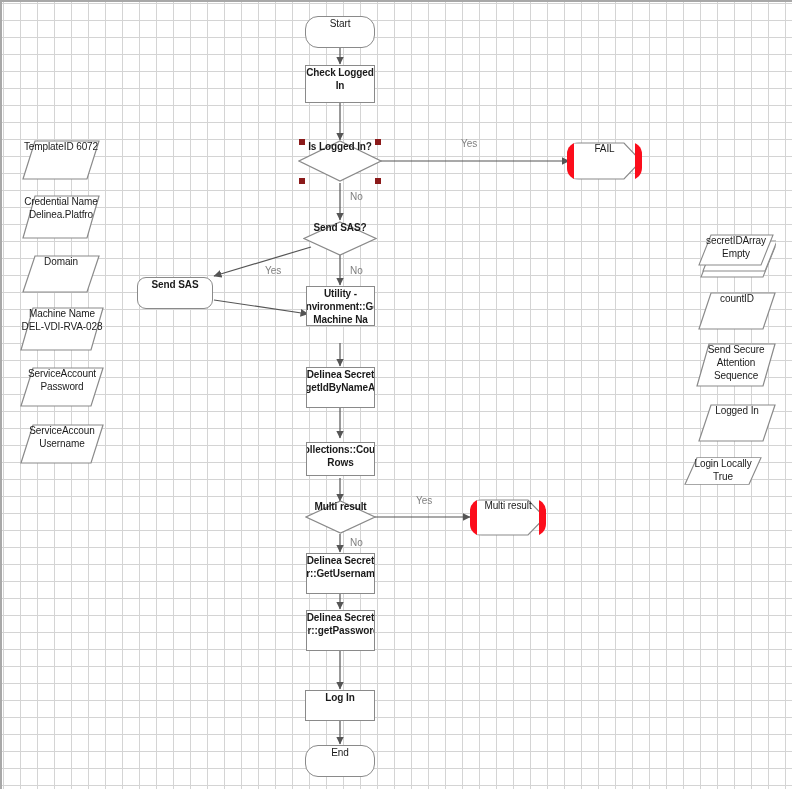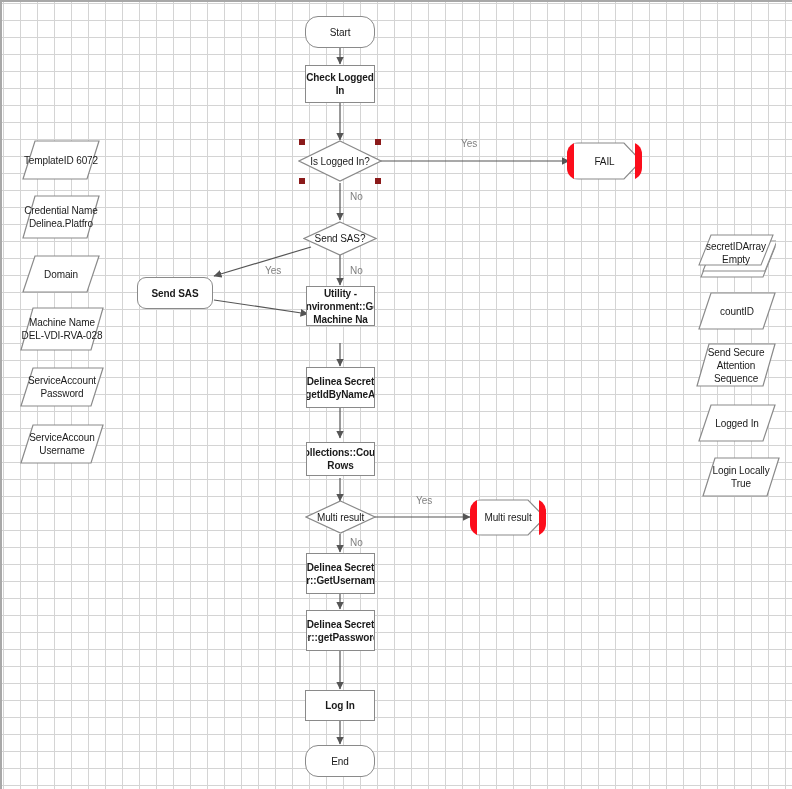--- a/index.html
+++ b/index.html
@@ -27,21 +27,21 @@
     position: absolute;
     left: 0; top: 0;
     width: 792px;
     height: 789px;
     pointer-events: none;
   }
   .node {
     position: absolute;
     box-sizing: border-box;
     display: flex;
-    align-items: center;
+    align-items: flex-start;
     justify-content: center;
     text-align: center;
     color: #1a1a1a;
     font-size: 10px;
     line-height: 13px;
     letter-spacing: -0.1px;
     overflow: hidden;
   }
   
   .n-term {
@@ -51,20 +51,21 @@
   }
   
   .n-proc {
     background: #ffffff;
     border: 1.4px solid #8a8a8a;
     font-weight: bold;
   }
   
   .n-dec {
     background: transparent;
+    font-weight: bold;
   }
   .n-dec .dia {
     position: absolute;
     left: 0; top: 0;
     width: 100%;
     height: 100%;
   }
   .n-dec .dlabel {
     position: relative;
     z-index: 2;
@@ -321,20 +322,20 @@
     <span class="dlabel">Logged In</span>
   </div>
 
   <div class="node n-data" style="left:694px; top:341px; width:80px; height:44px;">
     <svg class="para" viewBox="0 0 80 44" preserveAspectRatio="none">
       <polygon points="13,1 79,1 67,43 1,43" fill="#ffffff" stroke="#8a8a8a" stroke-width="1.2"></polygon>
     </svg>
     <span class="dlabel">Send Secure Attention Sequence</span>
   </div>
 
-  <div class="node n-data" style="left:700px; top:455px; width:78px; height:40px;">
+  <div class="node n-data" style="left:682px; top:455px; width:78px; height:28px;">
     <svg class="para" viewBox="0 0 78 40" preserveAspectRatio="none">
       <polygon points="13,1 77,1 65,39 1,39" fill="#ffffff" stroke="#8a8a8a" stroke-width="1.2"></polygon>
     </svg>
     <span class="dlabel">Login Locally True</span>
   </div>
 
 </div>
 
 </body></html>

